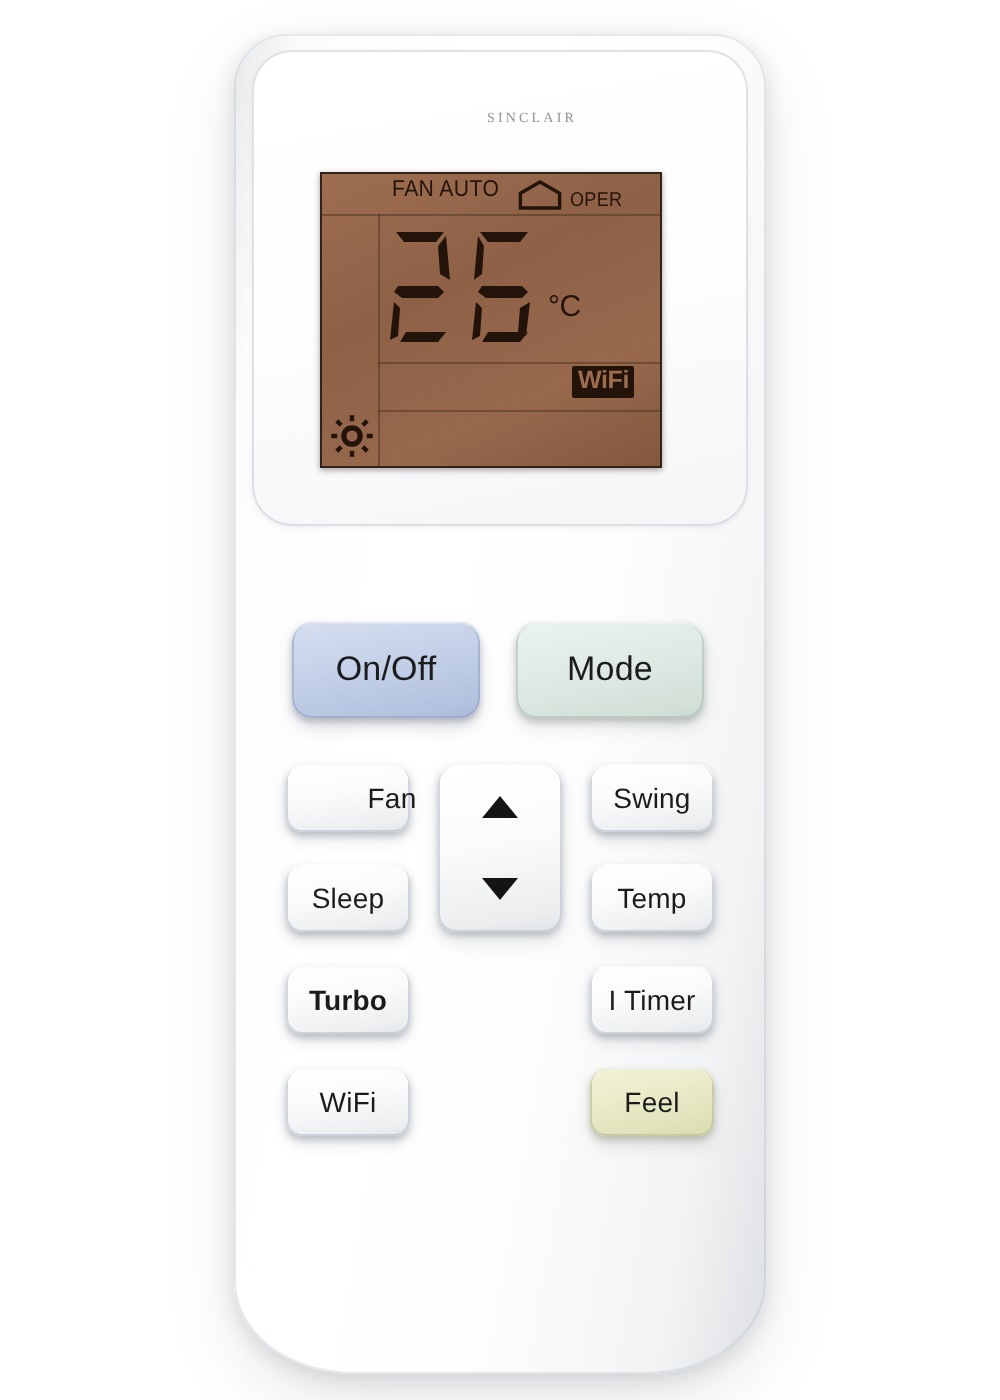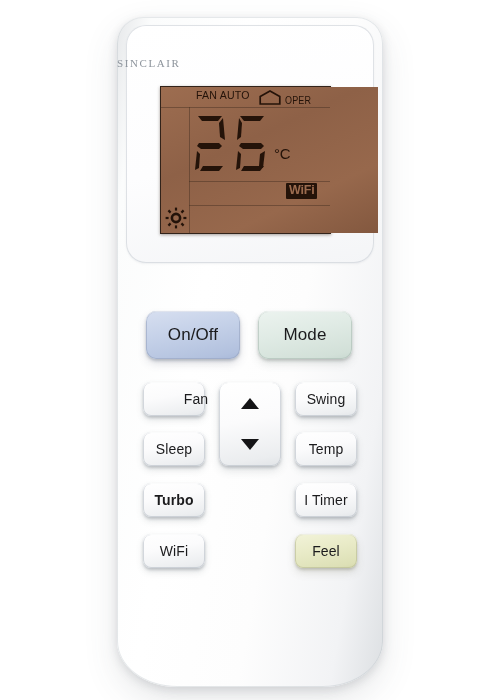--- a/index.html
+++ b/index.html
@@ -53,25 +53,26 @@
     border-radius: 20px;
     background: linear-gradient(170deg,#ffffff 0%, #fdfdfe 55%, #f4f5f7 100%);
     box-shadow:
       inset 0 0 0 1px rgba(196,202,210,0.55),
       0 1px 2px rgba(120,130,142,0.10);
   }
 
   
   .brand {
     position: absolute;
-    left: 0;
+    left: 16px;
     top: 36px;
     width: 100%;
+    text-align: center;
     font-family: "Liberation Serif", serif;
-    font-size: 16px;
+    font-size: 10px;
     letter-spacing: 1.6px;
     color: #8d949c;
     font-variant: small-caps;
     text-transform: lowercase;
     user-select: none;
   }
 
   
   .lcd-frame {
     position: absolute;
@@ -84,21 +85,20 @@
       0 1px 3px rgba(60,44,34,0.45),
       inset 0 0 0 1px rgba(45,32,24,0.6);
   }
   .lcd {
     position: absolute;
     left: 1px; top: 1px;
     width: 169px;
     height: 146px;
     background: linear-gradient(155deg, #9d6d50 0%, #8e6147 38%, #97684c 72%, #83583f 100%);
     overflow: hidden;
-    padding-left: 48px;
   }
   
   .lcd-vline {
     position: absolute;
     left: 28px; top: 20px;
     width: 1px; height: 126px;
     background: rgba(60,40,28,0.42);
   }
   
   .lcd-hline {

